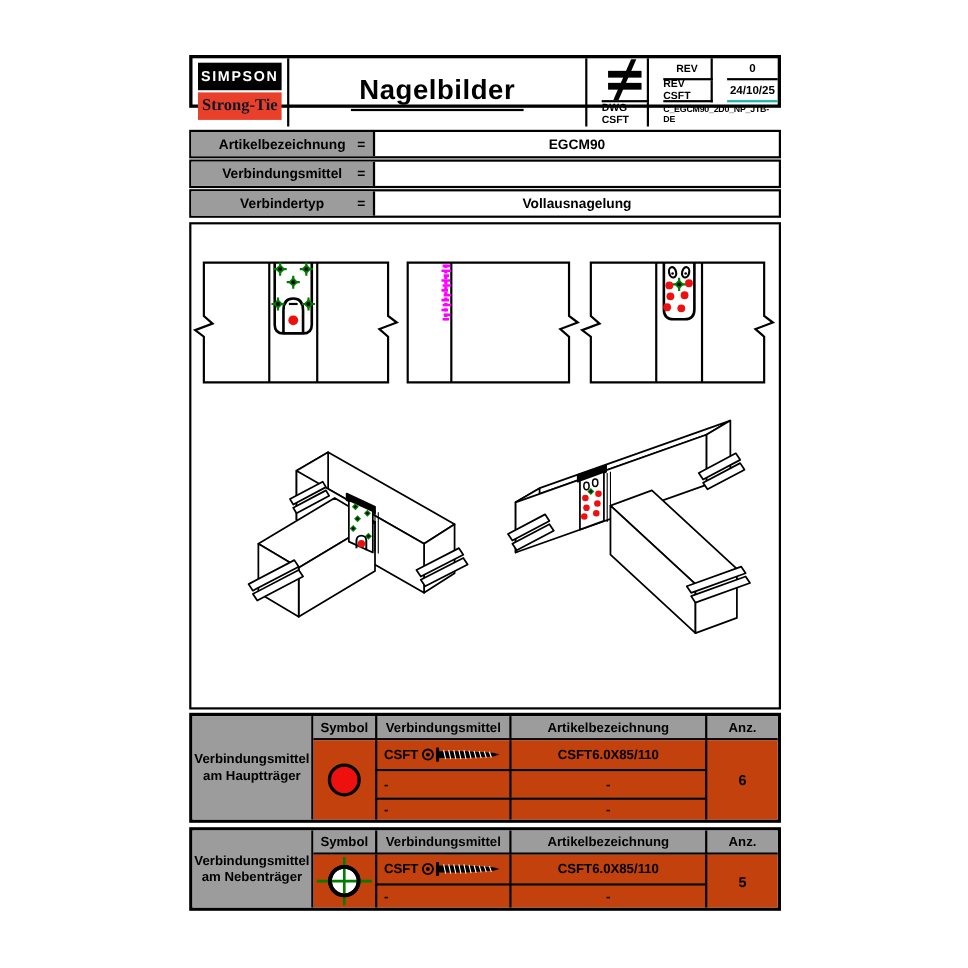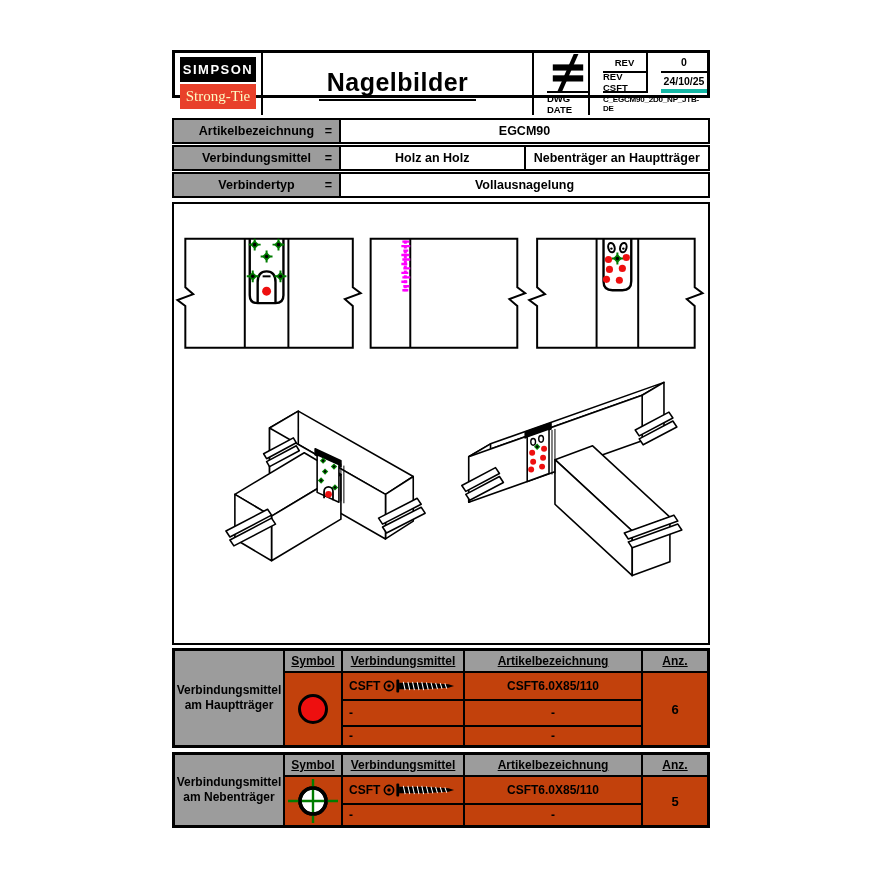--- a/index.html
+++ b/index.html
@@ -3,50 +3,50 @@
 <meta charset="utf-8">
 <style>
   * { margin:0; padding:0; box-sizing:border-box; }
   html,body { width:880px; height:880px; background:#ffffff; font-family:"Liberation Sans",sans-serif; color:#000; }
   .sheet { position:absolute; left:172px; top:50px; width:538px; height:778px; }
 
   
   .title-block { position:absolute; left:0; top:0; width:538px; height:48px; border:3px solid #000; display:grid; grid-template-columns:88px 1fr 175px; background:#fff; }
   .tb-logo { border-right:2px solid #000; padding:4px 5px; }
   .logo-black { background:#000; color:#fff; font-weight:bold; font-size:13px; letter-spacing:1.5px; text-align:center; height:25px; line-height:25px; }
-  .logo-red { background:#e8402a; color:#fef9c3; font-family:"Liberation Serif",serif; font-weight:normal; font-size:15px; text-align:center; height:25px; line-height:24px; margin-top:2px; }
+  .logo-red { background:#e8402a; color:#0f172a; font-family:"Liberation Serif",serif; font-weight:bold; font-size:15px; text-align:center; height:25px; line-height:24px; margin-top:2px; }
   .tb-title { display:flex; align-items:center; justify-content:center; }
   .title-text { font-size:25px; font-weight:bold; border-bottom:2.5px solid #000; padding:0 8px 2px; letter-spacing:0.5px; }
   .tb-right { display:grid; grid-template-columns:56px 58px 1fr; grid-template-rows:20px 20px 1fr; border-left:2px solid #000; }
   .tbc { display:flex; align-items:center; justify-content:center; font-weight:bold;margin-left:13px; }
   .tb-sym { grid-area:1/1/3/2; border-right:2px solid #000; border-bottom:2px solid #000; }
   .tb-lab1 { grid-area:1/2/2/3; border-right:2px solid #000; border-bottom:2px solid #000; font-size:9.5px; }
   .tb-val1 { grid-area:1/3/2/4; border-bottom:2px solid #000; font-size:10.5px; }
   .tb-lab2 { grid-area:2/2/3/3; border-right:2px solid #000; border-bottom:2px solid #000; font-size:9.5px; }
-  .tb-val2 { grid-area:2/3/3/4; border-bottom:4px solid #14b8a6; font-size:10.5px; }
+  .tb-val2 { grid-area:2/3/3/4; border-bottom:2px solid #14b8a6; font-size:10.5px; }
   .tb-lab3 { grid-area:3/1/4/2; border-right:2px solid #000; font-size:9.5px; }
   .tb-val3 { grid-area:3/2/4/4; font-size:8px; letter-spacing:-0.2px; }
 
   
   .info-block { position:absolute; left:0; top:68px; width:538px; display:flex; flex-direction:column; gap:1px; }
   .info-row { height:26px; border:2.5px solid #000; display:flex; background:#fff; }
   .info-label { width:167px; background:#9c9c9c; border-right:2.5px solid #000; position:relative; display:flex; align-items:center; justify-content:center; font-weight:bold; font-size:12.5px; }
   .info-label .eq { position:absolute; right:7px; }
   .info-vals { flex:1; display:flex; }
   .info-val { flex:1; display:flex; align-items:center; justify-content:center; font-weight:bold; font-size:12.5px; }
   .info-val + .info-val { border-left:2.5px solid #000; }
 
   
   .drawing-area { position:absolute; left:0; top:152px; width:538px; height:443px; border:2.5px solid #000; background:#fff; }
   .drawing-area svg { display:block; width:100%; height:100%; }
 
   
   .ftable { position:absolute; left:0; width:538px; border:3px solid #000; display:grid; grid-template-columns:110px 56px 122px 178px 1fr; background:#fff; }
   .fl-label { background:#9c9c9c; border-right:2px solid #000; display:flex; align-items:center; justify-content:center; text-align:center; font-weight:bold; font-size:12px; line-height:1.25; padding:12px 8px; }
-  .fhead { background:#9c9c9c; border-bottom:2px solid #000; display:flex; align-items:center; justify-content:center; font-weight:bold; font-size:12px;text-decoration:underline; }
+  .fhead { background:#9c9c9c; border-bottom:2px solid #000; display:flex; align-items:center; justify-content:center; font-weight:bold; font-size:12px; }
   .fcell { display:flex; align-items:center; font-weight:bold; font-size:12px; background:#c2410c; }
   .bl { border-left:2px solid #000; }
   .bt { border-top:2px solid #000; }
   .cen { justify-content:center;text-align:right; }
   .vm { padding-left:6px; gap:3px; }
   .dot-red { width:30px; height:30px; border-radius:50%; background:#ee0f0f; border:3px solid #000; display:inline-block; }
 </style>
 </head>
 <body>
 
@@ -65,43 +65,39 @@
         <svg width="38" height="38" viewBox="0 0 40 40" fill="#000" stroke="none">
           <rect x="4" y="12" width="32" height="6.5"></rect>
           <rect x="4" y="23.5" width="32" height="6.5"></rect>
           <path d="M26,1 L31,1 L14,40 L9,40 Z"></path>
         </svg>
       </div>
       <div class="tbc tb-lab1">REV</div>
       <div class="tbc tb-val1">0</div>
       <div class="tbc tb-lab2">REV CSFT</div>
       <div class="tbc tb-val2">24/10/25</div>
-      <div class="tbc tb-lab3">DWG DATE</div>
+      <div class="tbc tb-lab3">DWG CSFT</div>
       <div class="tbc tb-val3">C_EGCM90_2D0_NP_JTB-DE</div>
     </div>
   </div>
 
   <div class="info-block">
     <div class="info-row">
       <div class="info-label">
         <span>Artikelbezeichnung</span>
         <span class="eq">=</span>
       </div>
       <div class="info-vals">
           <div class="info-val">EGCM90</div>
         </div>
     </div>
     <div class="info-row">
       <div class="info-label">
         <span>Verbindungsmittel</span>
         <span class="eq">=</span>
-      </div>
-      <div class="info-vals">
-        <div class="info-val">Holz an Holz</div>
-        <div class="info-val">Nebenträger an Hauptträger</div>
       </div>
     </div>
     <div class="info-row">
       <div class="info-label">
         <span>Verbindertyp</span>
         <span class="eq">=</span>
       </div>
       <div class="info-vals">
           <div class="info-val">Vollausnagelung</div>
         </div>

